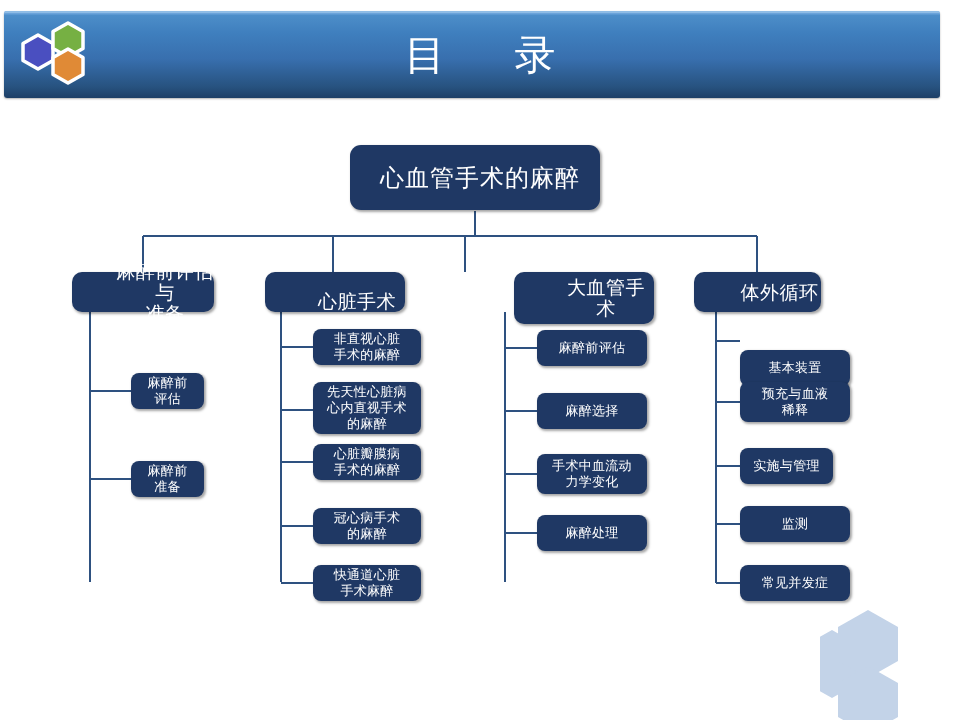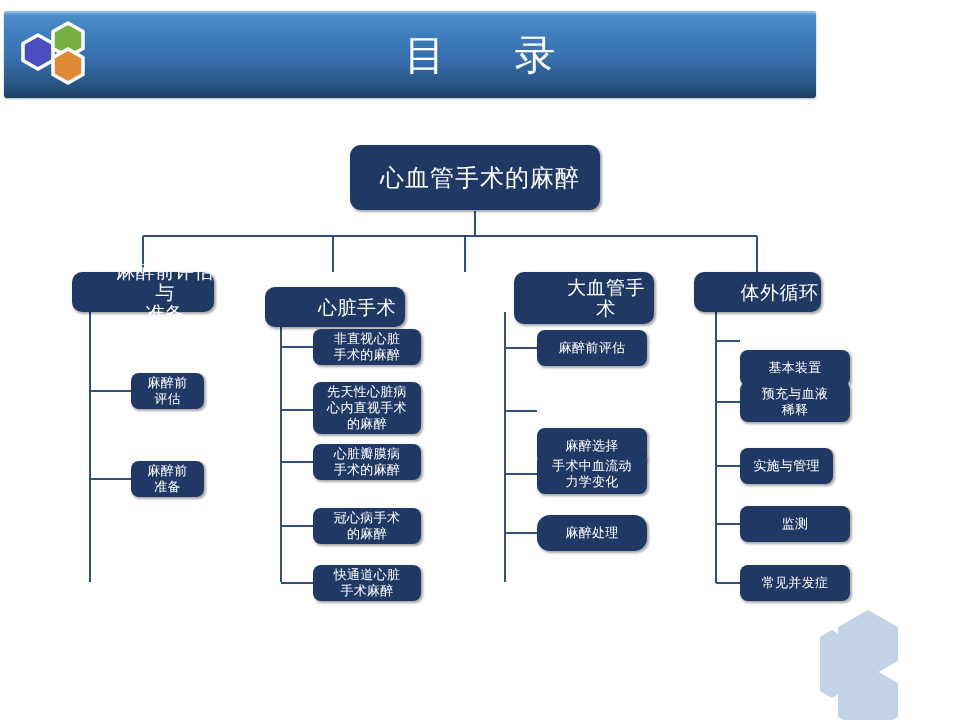--- a/index.html
+++ b/index.html
@@ -13,21 +13,21 @@
     position: relative;
     overflow: hidden;
     font-family: "Liberation Sans", "DejaVu Sans", sans-serif;
   }
 
   
   #header-banner {
     position: absolute;
     left: 4px;
     top: 11px;
-    width: 812px;
+    width: 936px;
     height: 87px;
     background: linear-gradient(to bottom,
                 #6ba3da 0px, #6ba3da 3px,
                 #4d8ec9 4px,
                 #3f7fbe 22px,
                 #386fae 48px,
                 #27527f 76px,
                 #1d3f66 87px);
     border-radius: 3px;
     box-shadow: 0 1px 2px rgba(0,0,0,0.30);
@@ -204,21 +204,21 @@
 </div>
 
 <div class="node" id="root-node">
   <span class="node-label">心血管手术的麻醉</span>
 </div>
 
 <div class="node branch-node" style="left:72px; top:272px; width:142px; height:40px;">
   <span>麻醉前评估与
 准备</span>
 </div>
-<div class="node branch-node" style="left:265px; top:287px; width:140px; height:40px;">
+<div class="node branch-node" style="left:265px; top:272px; width:140px; height:40px;align-items:flex-end;">
   <span>心脏手术</span>
 </div>
 <div class="node branch-node" style="left:472px; top:272px; width:140px; height:52px;margin-left:42px;">
   <span>大血管手术</span>
 </div>
 <div class="node branch-node" style="left:694px; top:272px; width:127px; height:40px;">
   <span>体外循环</span>
 </div>
 
 <div class="node leaf-node" style="left:131px; top:373px; width:73px; height:36px;">
@@ -248,28 +248,28 @@
 的麻醉</span>
 </div>
 <div class="node leaf-node" style="left:313px; top:565px; width:108px; height:36px;">
   <span>快通道心脏
 手术麻醉</span>
 </div>
 
 <div class="node leaf-node" style="left:537px; top:330px; width:110px; height:36px;justify-content:center;">
   <span>麻醉前评估</span>
 </div>
-<div class="node leaf-node" style="left:537px; top:393px; width:110px; height:36px;margin-top:35px;">
+<div class="node leaf-node" style="left:537px; top:393px; width:110px; height:36px;">
   <span>麻醉选择</span>
 </div>
 <div class="node leaf-node" style="left:537px; top:454px; width:110px; height:40px;">
   <span>手术中血流动
 力学变化</span>
 </div>
-<div class="node leaf-node" style="left:537px; top:515px; width:110px; height:36px;border-radius:13px;">
+<div class="node leaf-node" style="left:537px; top:515px; width:110px; height:36px;">
   <span>麻醉处理</span>
 </div>
 
 <div class="node leaf-node" style="left:740px; top:323px; width:110px; height:36px;margin-top:27px;">
   <span>基本装置</span>
 </div>
 <div class="node leaf-node" style="left:740px; top:382px; width:110px; height:40px;">
   <span>预充与血液
 稀释</span>
 </div>

